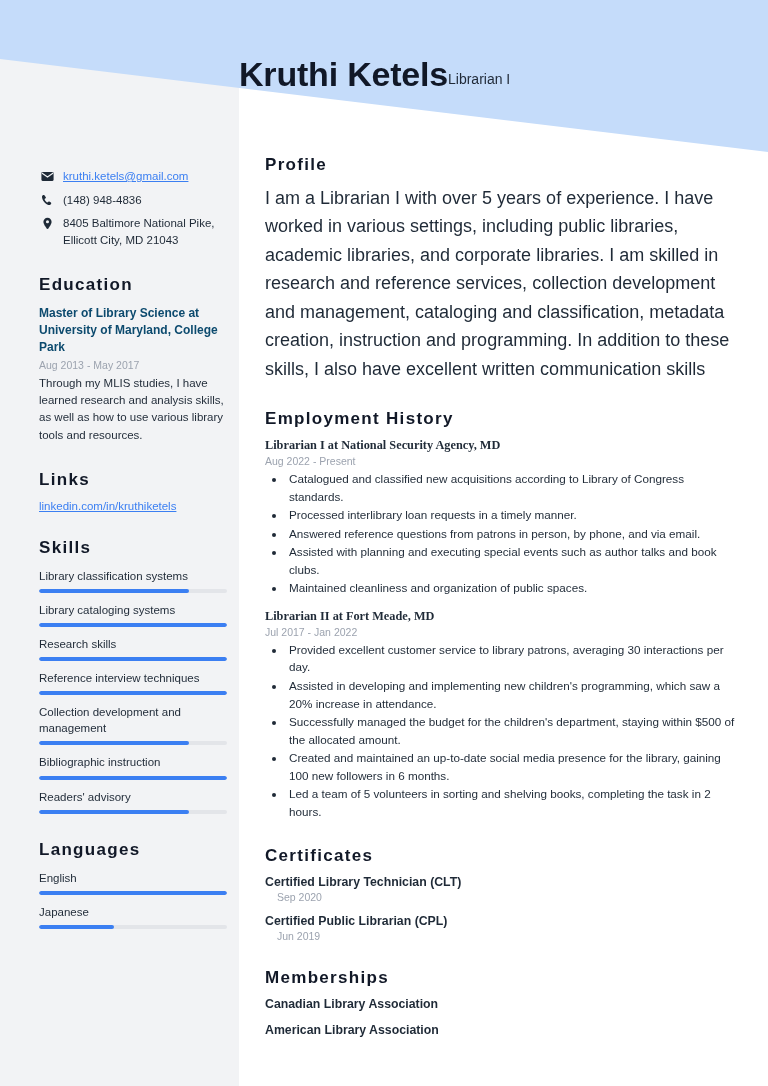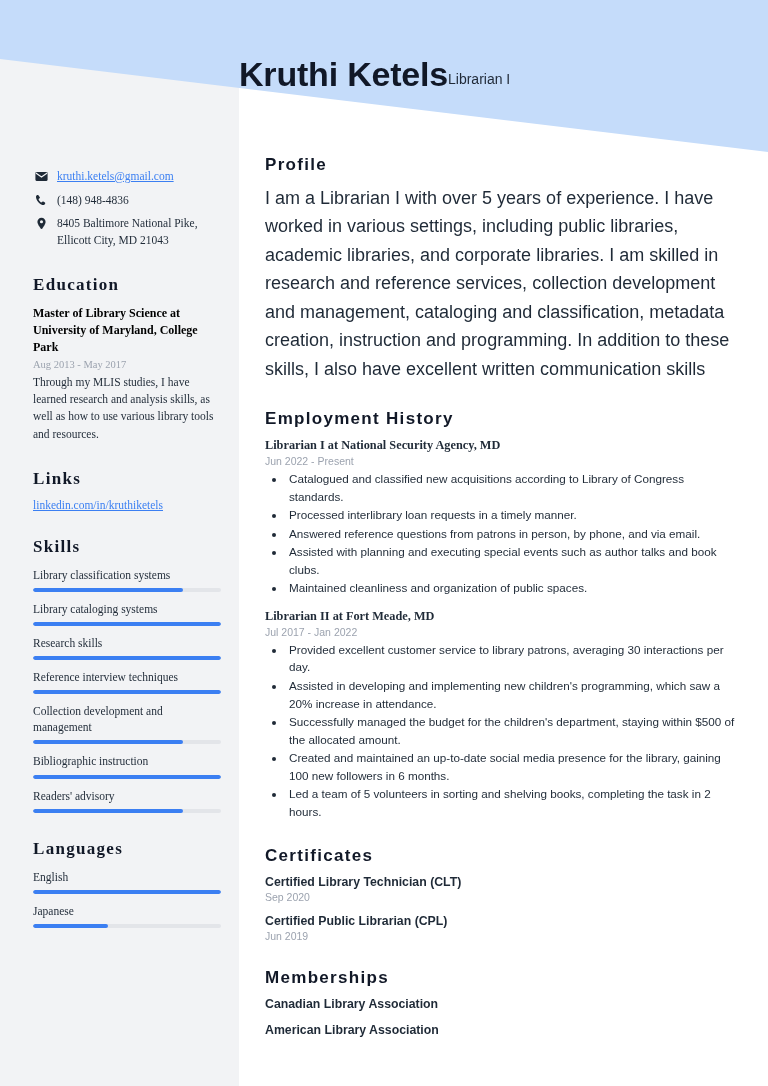--- a/index.html
+++ b/index.html
@@ -68,26 +68,25 @@
   .job-title {
     font-size: 14px;
     color: #1f2937;
     margin-top: 7px;
     font-weight: normal;
   }
 
   
   .sidebar {
     position: absolute;
-    left: 8px; top: 0;
+    left: 14px; top: 0;
     width: 239px;
     padding: 160px 26px 30px 25px;
     box-sizing: border-box;
     z-index: 3;
-    font-family: Liberation Serif, serif;
   }
 
   .contact-list { margin: 8px 0 0 0; }
   .contact-row {
     display: flex;
     align-items: flex-start;
     margin-bottom: 7px;
     font-size: 11.5px;
     color: #1f2a37;
     line-height: 1.45;
@@ -114,21 +113,21 @@
     font-size: 17px;
     font-weight: bold;
     color: #111827;
     letter-spacing: 1.3px;
     margin: 26px 0 10px 0;
   }
 
   .edu-title {
     font-size: 12px;
     font-weight: bold;
-    color: #000000;
+    color: #0c4a6e;
     line-height: 1.45;
   }
   .edu-date {
     font-size: 10.5px;
     color: #9ca3af;
     margin-top: 2px;
   }
   .edu-desc {
     font-size: 11.5px;
     color: #1f2a37;
@@ -214,20 +213,21 @@
   .cert { margin-bottom: 11px; }
   .cert-name {
     font-size: 12.3px;
     font-weight: bold;
     color: #1f2a37;
   }
   .cert-date {
     font-size: 10.5px;
     color: #9ca3af;
     margin-top: 2px;
+    margin-left: 12px;
   }
 
   .member {
     font-size: 12.3px;
     font-weight: bold;
     color: #1f2a37;
     margin-bottom: 12px;
   }
 </style>
 </head>
@@ -364,21 +364,21 @@
     <div class="main-section">
       <div class="main-head">Profile</div>
       <div class="profile-text">I am a Librarian I with over 5 years of experience. I have worked in various settings, including public libraries, academic libraries, and corporate libraries. I am skilled in research and reference services, collection development and management, cataloging and classification, metadata creation, instruction and programming. In addition to these skills, I also have excellent written communication skills</div>
     </div>
 
     <div class="main-section">
       <div class="main-head">Employment History</div>
 
       <div class="job">
         <div class="job-head">Librarian I at National Security Agency, MD</div>
-        <div class="job-date">Jun 2022 - Present</div>
+        <div class="job-date">Aug 2022 - Present</div>
         <ul class="bullets">
           <li>Catalogued and classified new acquisitions according to Library of Congress standards.</li>
           <li>Processed interlibrary loan requests in a timely manner.</li>
           <li>Answered reference questions from patrons in person, by phone, and via email.</li>
           <li>Assisted with planning and executing special events such as author talks and book clubs.</li>
           <li>Maintained cleanliness and organization of public spaces.</li>
         </ul>
       </div>
 
       <div class="job">

